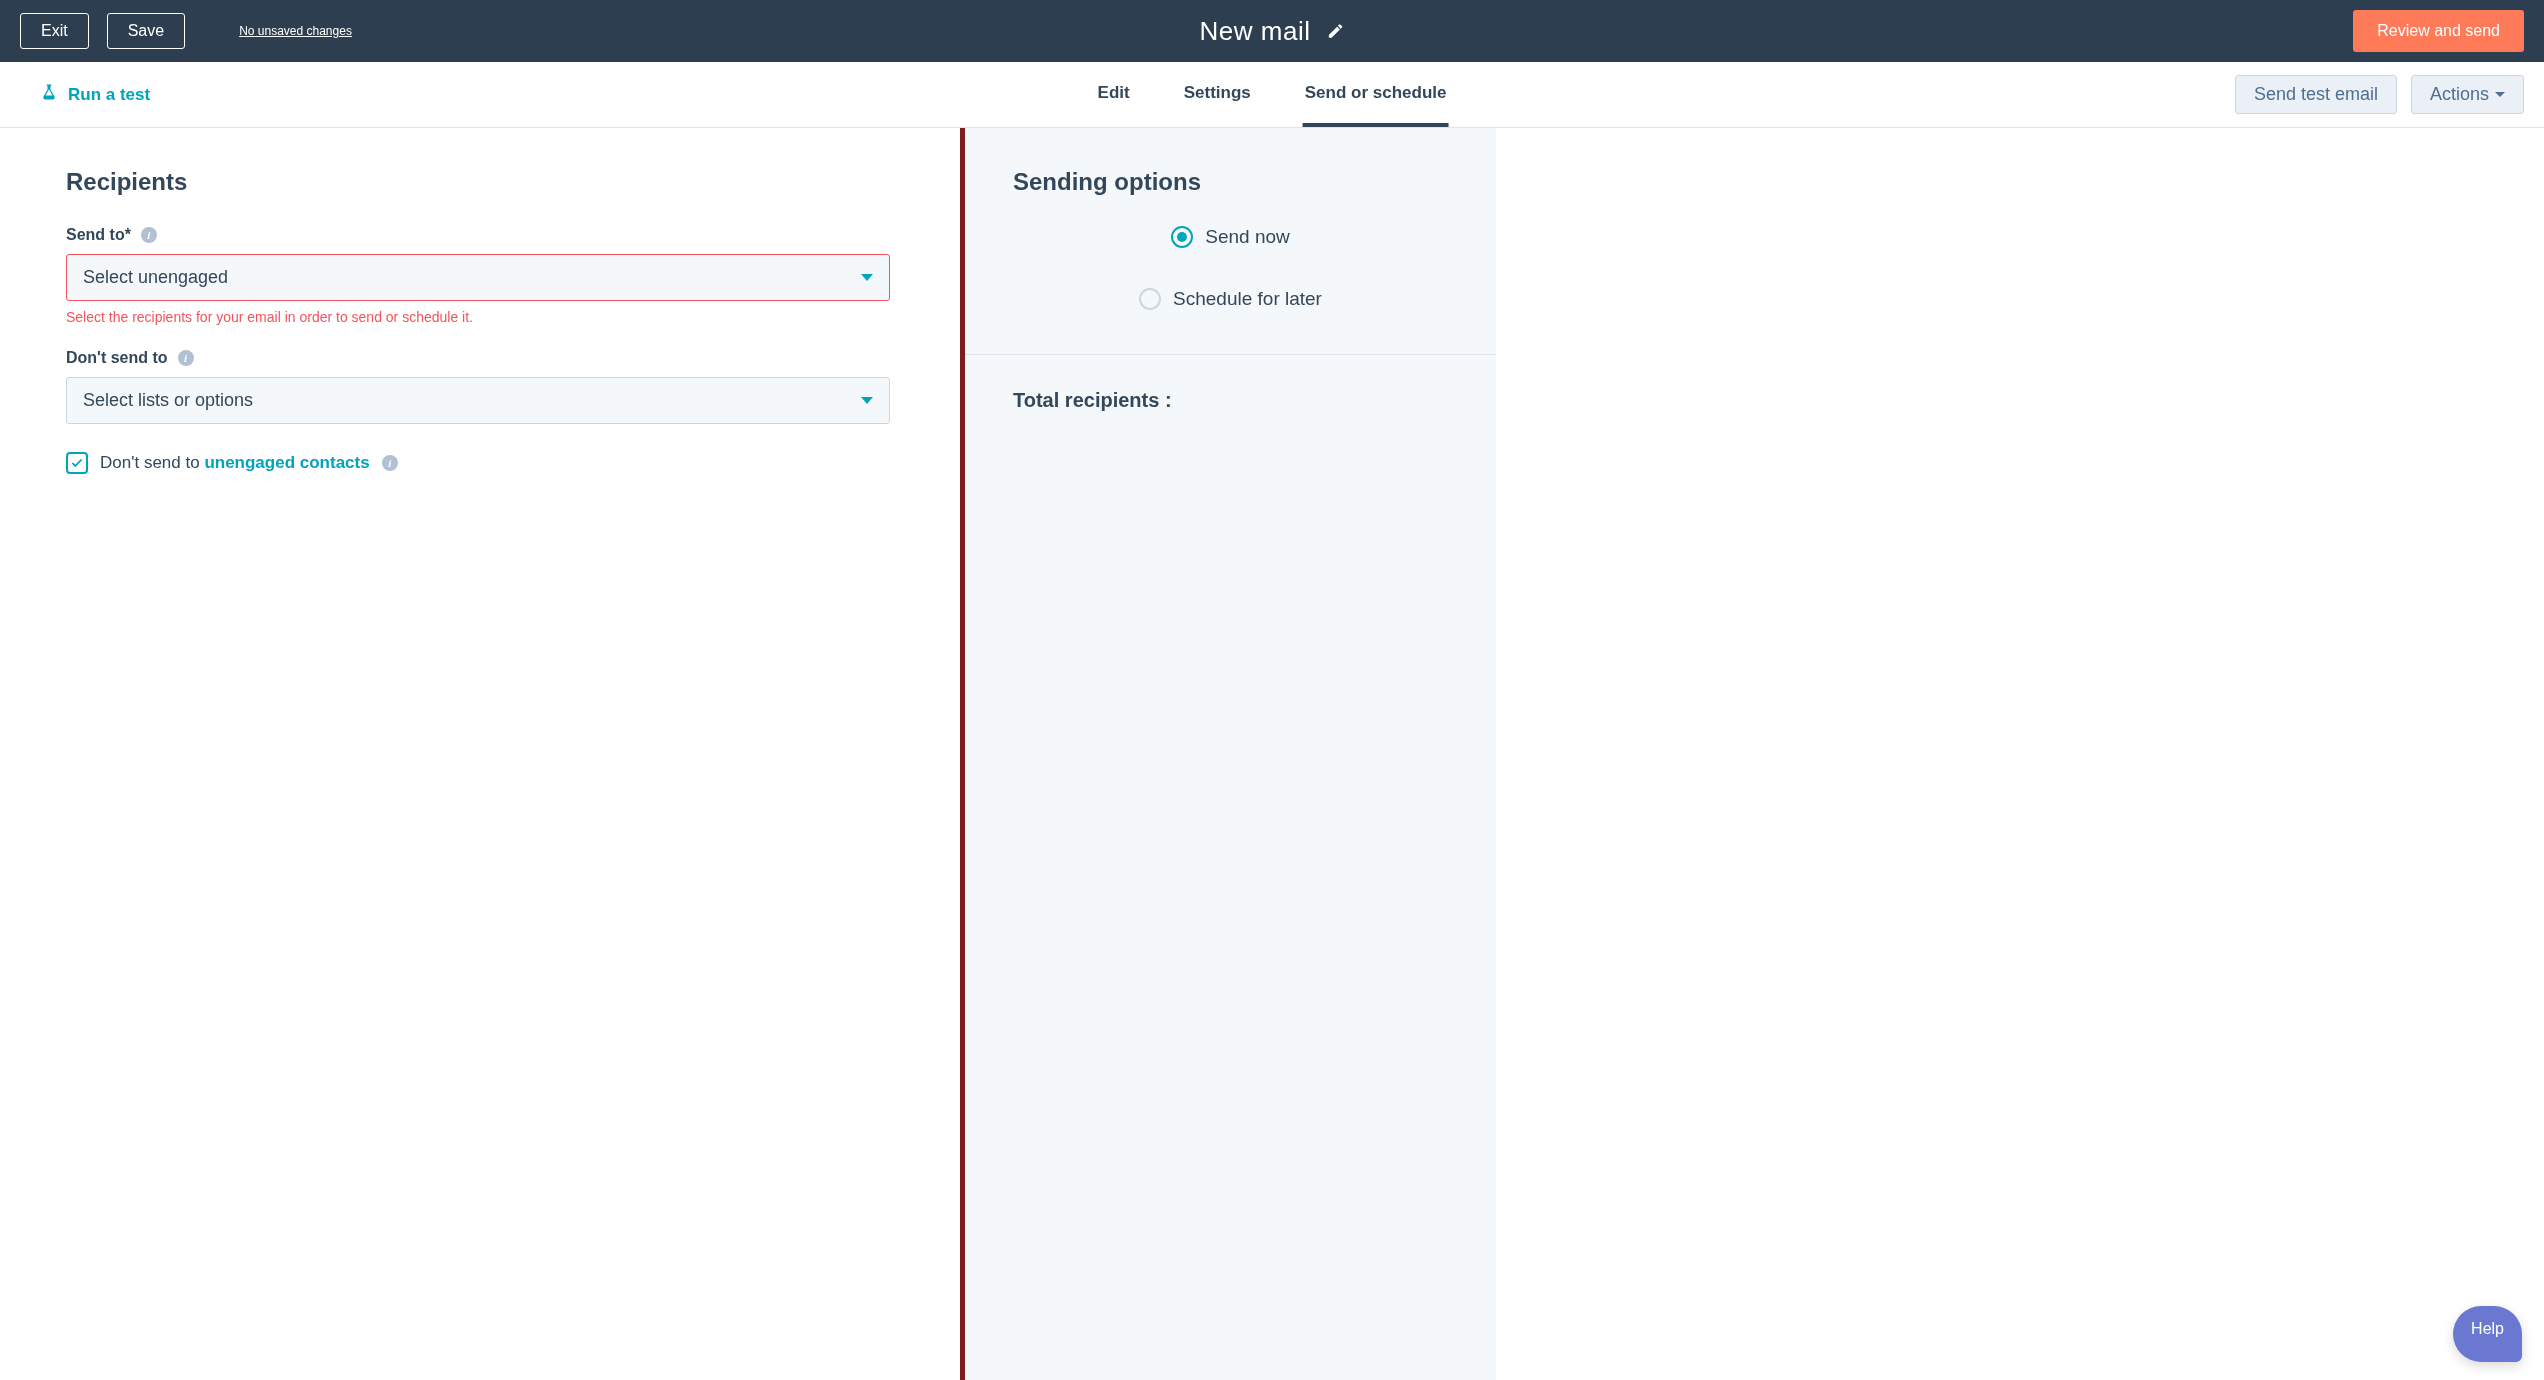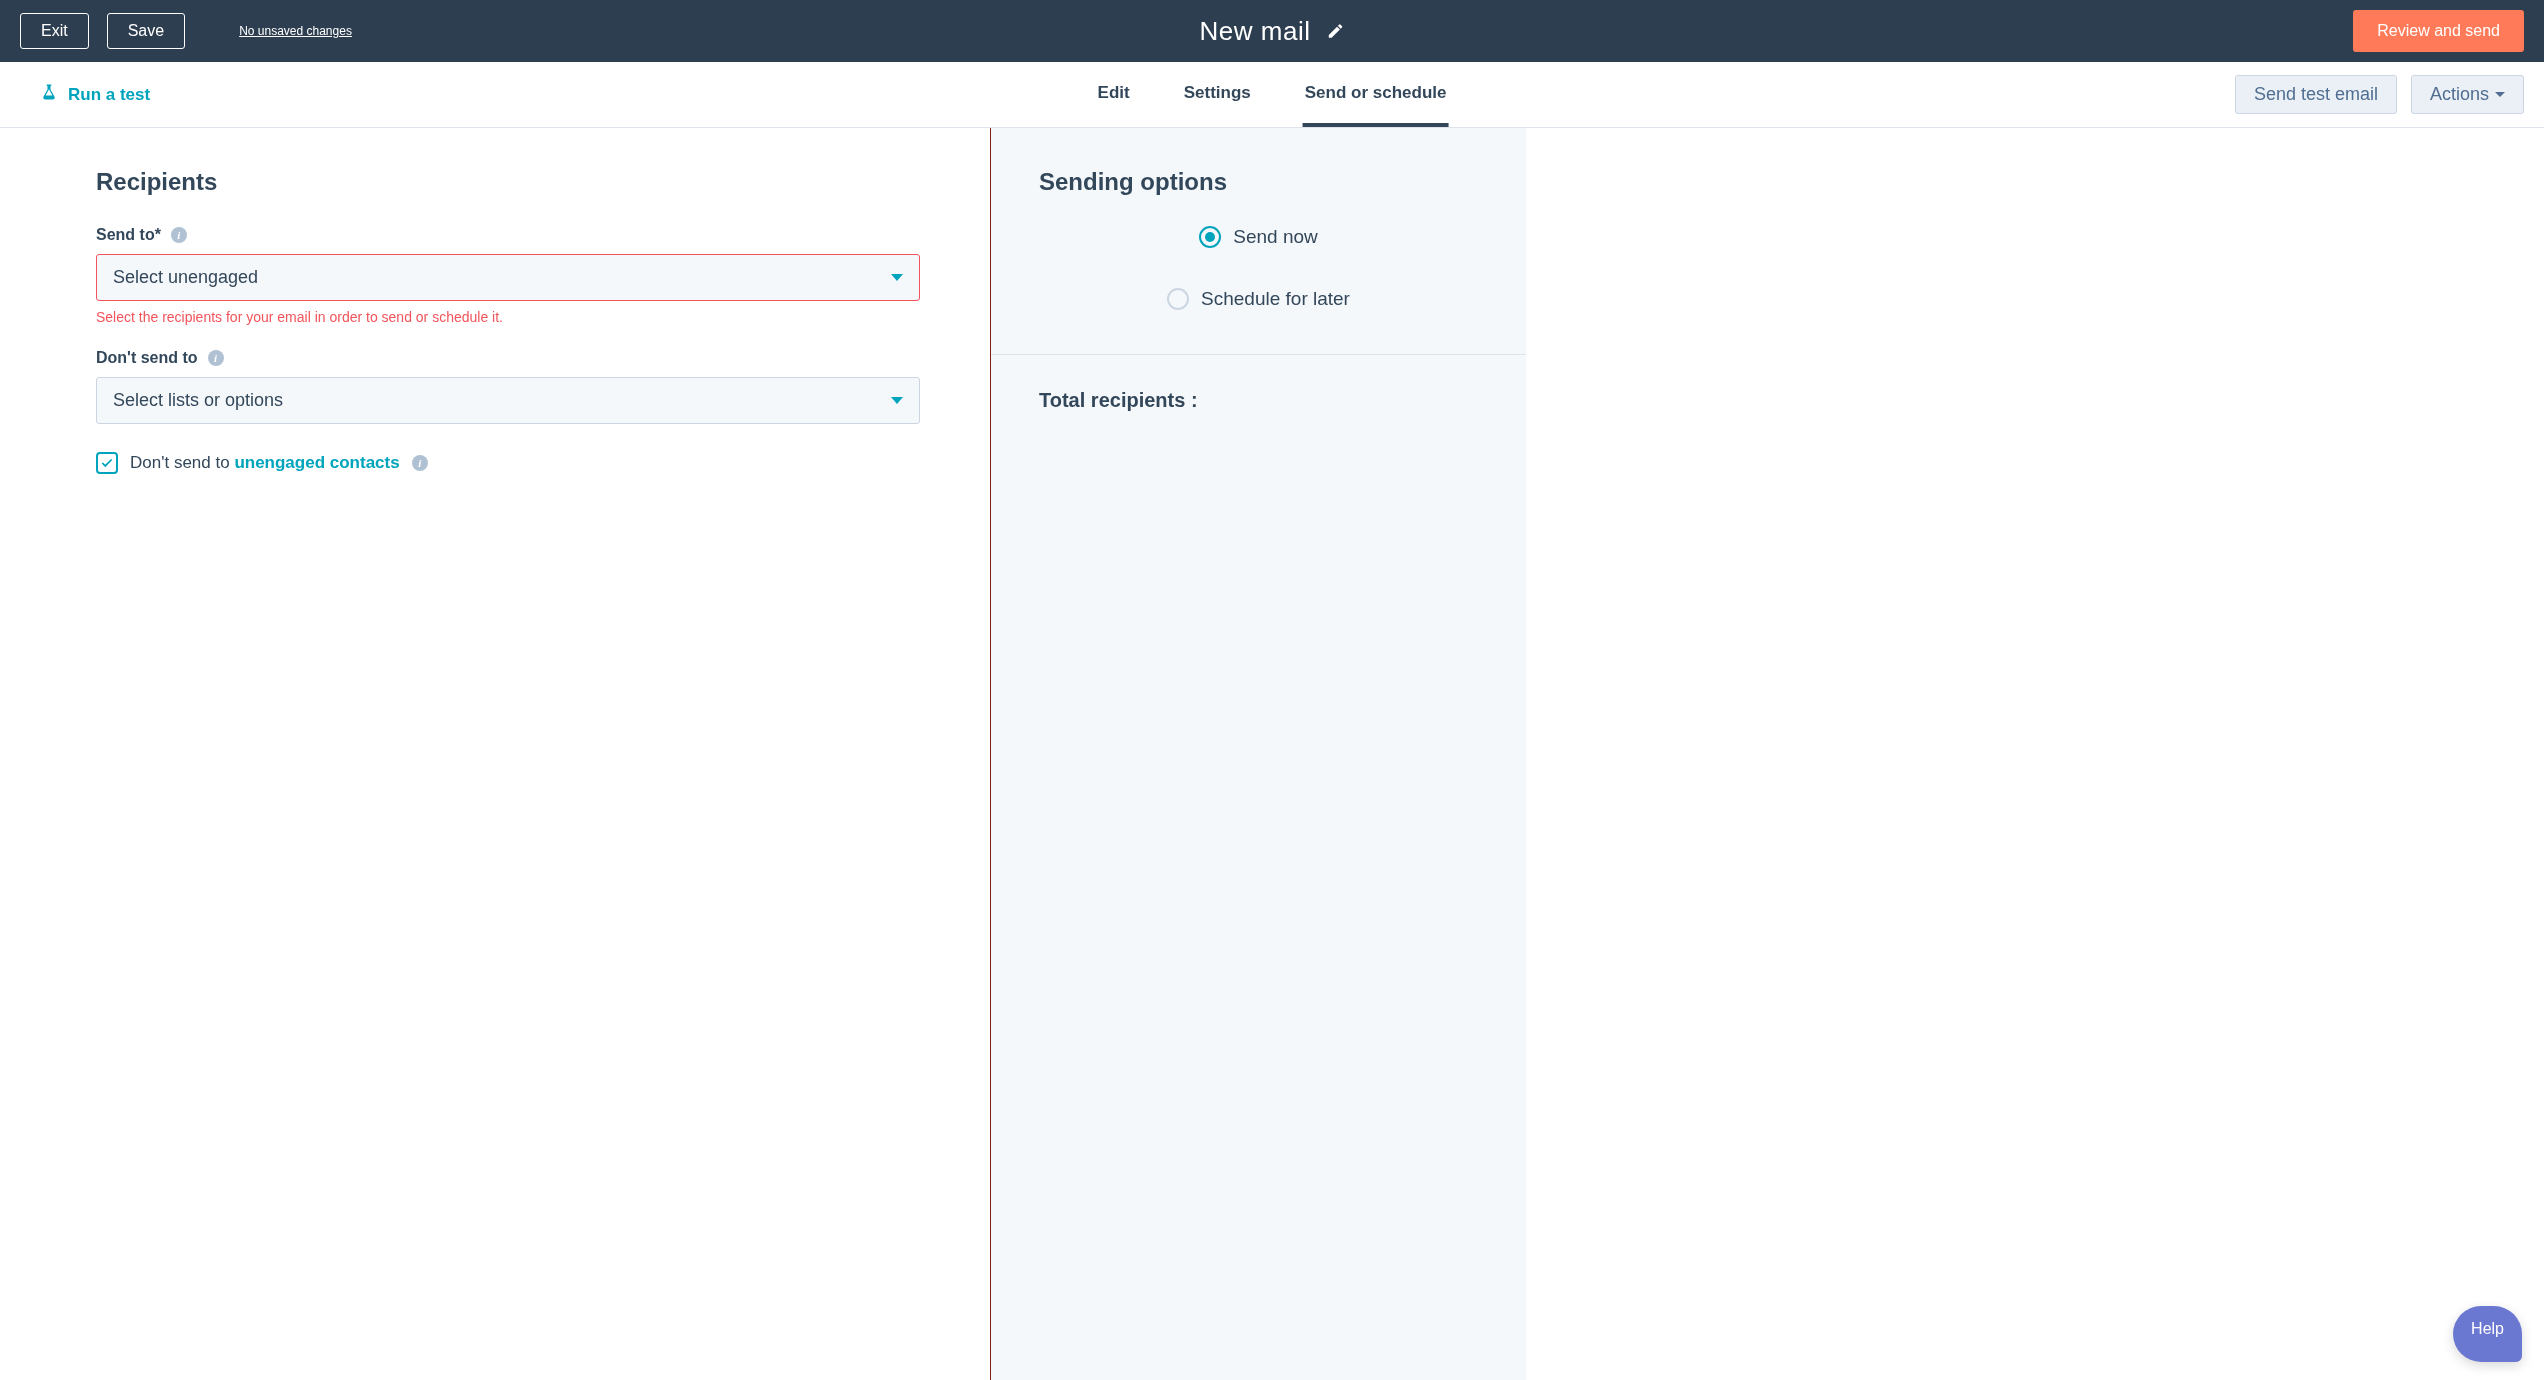--- a/index.html
+++ b/index.html
@@ -121,32 +121,31 @@
     border-left:5px solid transparent;
     border-right:5px solid transparent;
     border-top:5px solid #506e91;
     display:inline-block;
   }
 
   
   .main {
     display:flex;
     min-height:calc(100% - 128px);
-    padding-left:30px;
   }
   .left-col {
     flex:1;
     padding:40px 70px 40px 66px;
     max-width:960px;
   }
   .right-col {
     width:536px;
     background:#f5f8fa;
     padding:40px 48px;
-    border-left:1px solid #7f1d1d;
+    border-left:5px solid #7f1d1d;
   }
   h2.section { font-size:24px; font-weight:700; color:#33475b; margin-bottom:30px; }
 
   .field-label {
     font-size:16px;
     font-weight:600;
     color:#33475b;
     display:flex;
     align-items:center;
     gap:10px;

